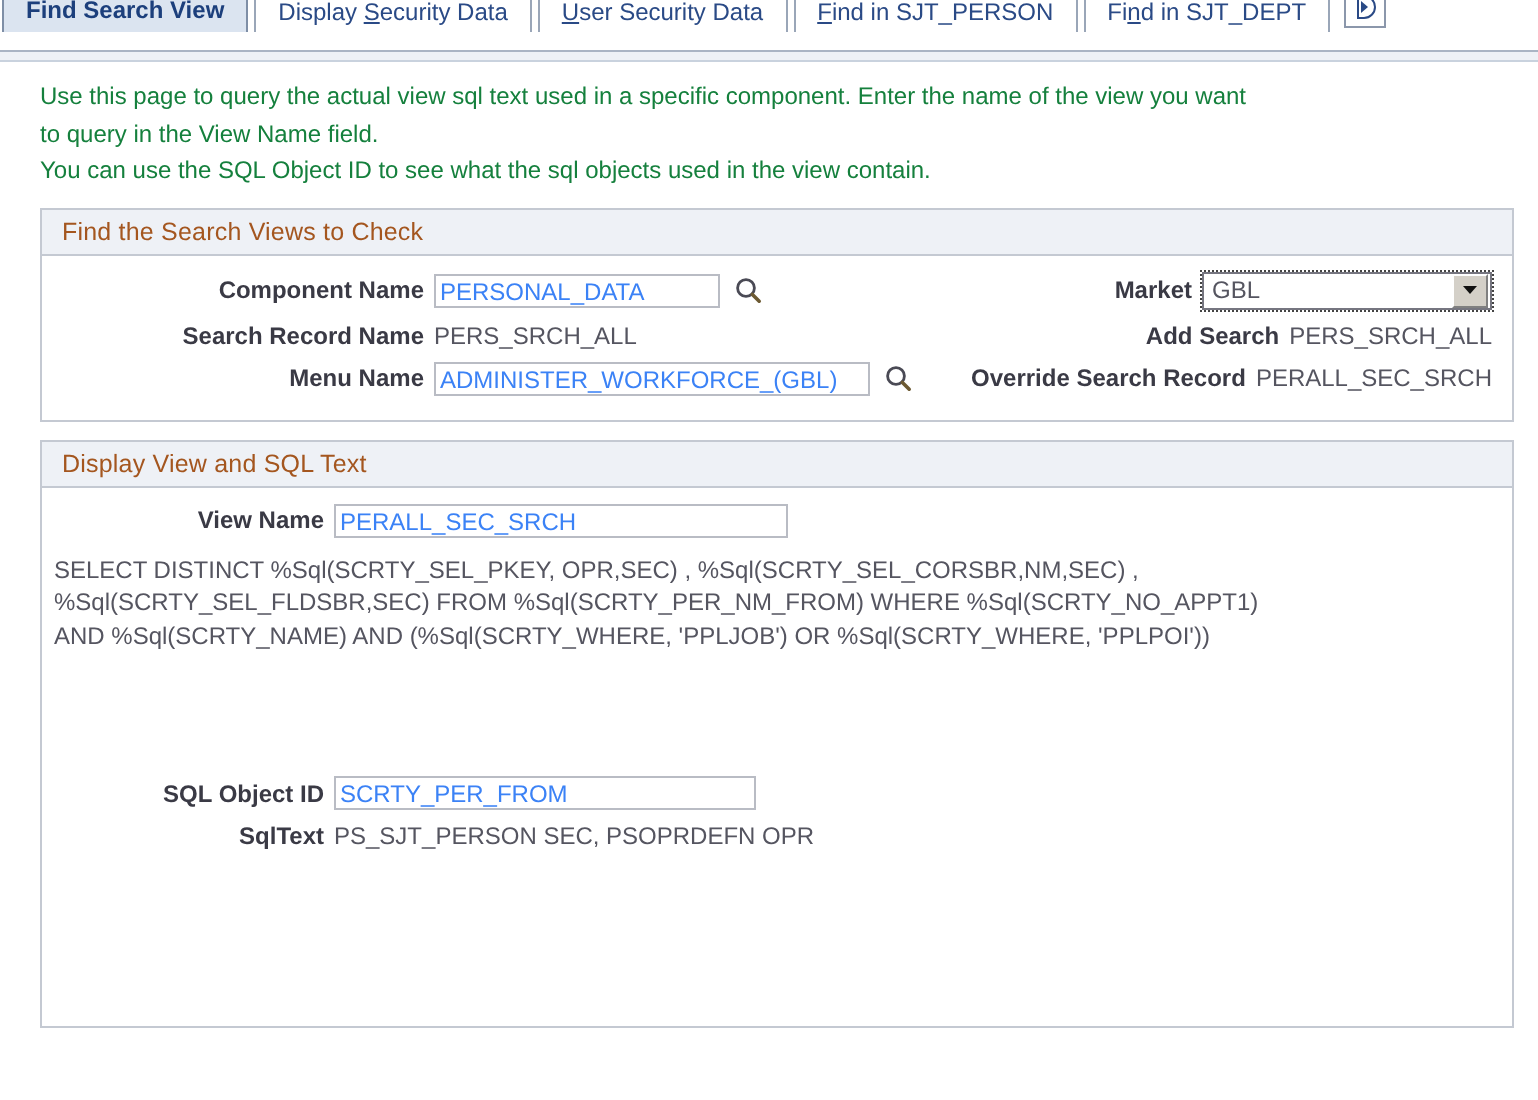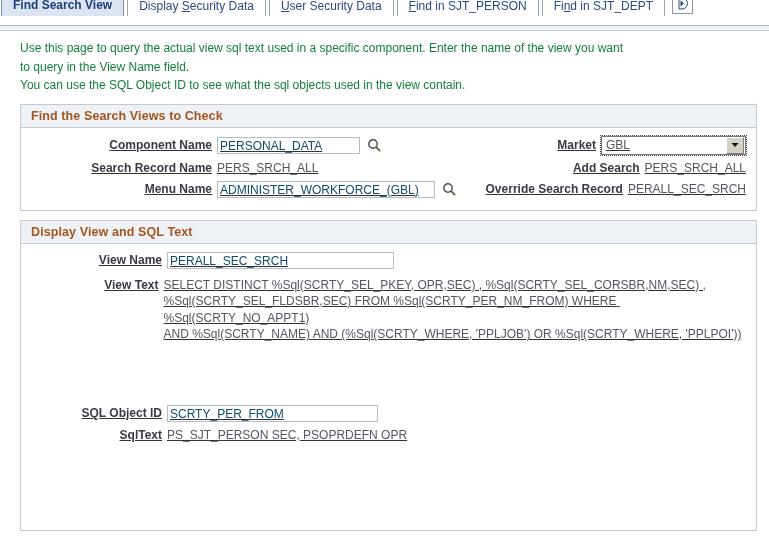--- a/index.html
+++ b/index.html
@@ -96,28 +96,27 @@
   .groupbox {
     margin: 9px 0 0 8px;
     border: 1px solid #c4c9d2;
     background: #ffffff;
     box-sizing: border-box;
   }
   .groupbox-header {
     background: #eef1f6;
     border-bottom: 1px solid #c4c9d2;
     color: #a4561f;
-    font-weight: bold;
+    font-weight: normal;
     font-size: 12.5px;
     padding: 4px 0 4px 10px;
     letter-spacing: .1px;
   }
   .groupbox-body {
     padding: 8px 6px 10px 6px;
-    text-decoration: underline;
   }
 
   
   .row {
     display: flex;
     align-items: center;
     margin-bottom: 6px;
   }
   .col-left, .col-right {
     display: flex;
@@ -135,21 +134,21 @@
     padding-right: 5px;
   }
   .val {
     color: #555560;
     font-size: 12px;
     white-space: nowrap;
   }
   .txtbox {
     border: 1px solid #b9bcc4;
     background: #ffffff;
-    color: #0c4a6e;
+    color: #3b82f6;
     font-family: "Liberation Sans", sans-serif;
     font-size: 12px;
     height: 17px;
     line-height: 17px;
     padding: 0 2px;
     box-sizing: border-box;
     white-space: nowrap;
     overflow: hidden;
     cursor: text;
   }
@@ -314,21 +313,20 @@
   <div class="groupbox">
     <div class="groupbox-header">Display View and SQL Text</div>
     <div class="groupbox-body">
 
       <div class="row" style="margin-bottom:4px">
         <span class="lbl" style="width:135px">View Name</span>
         <span class="txtbox" style="width:227px">PERALL_SEC_SRCH</span>
       </div>
 
       <div class="sqlblock">
-        <span class="lbl" style="width:135px">View Text</span>
         <span class="sqltext">SELECT DISTINCT %Sql(SCRTY_SEL_PKEY, OPR,SEC) , %Sql(SCRTY_SEL_CORSBR,NM,SEC) ,
 %Sql(SCRTY_SEL_FLDSBR,SEC) FROM %Sql(SCRTY_PER_NM_FROM) WHERE %Sql(SCRTY_NO_APPT1)
 AND %Sql(SCRTY_NAME) AND (%Sql(SCRTY_WHERE, 'PPLJOB') OR %Sql(SCRTY_WHERE, 'PPLPOI'))</span>
       </div>
 
       <div class="spacer-tall"></div>
 
       <div class="row" style="margin-bottom:6px">
         <span class="lbl" style="width:135px">SQL Object ID</span>
         <span class="txtbox" style="width:211px">SCRTY_PER_FROM</span>

